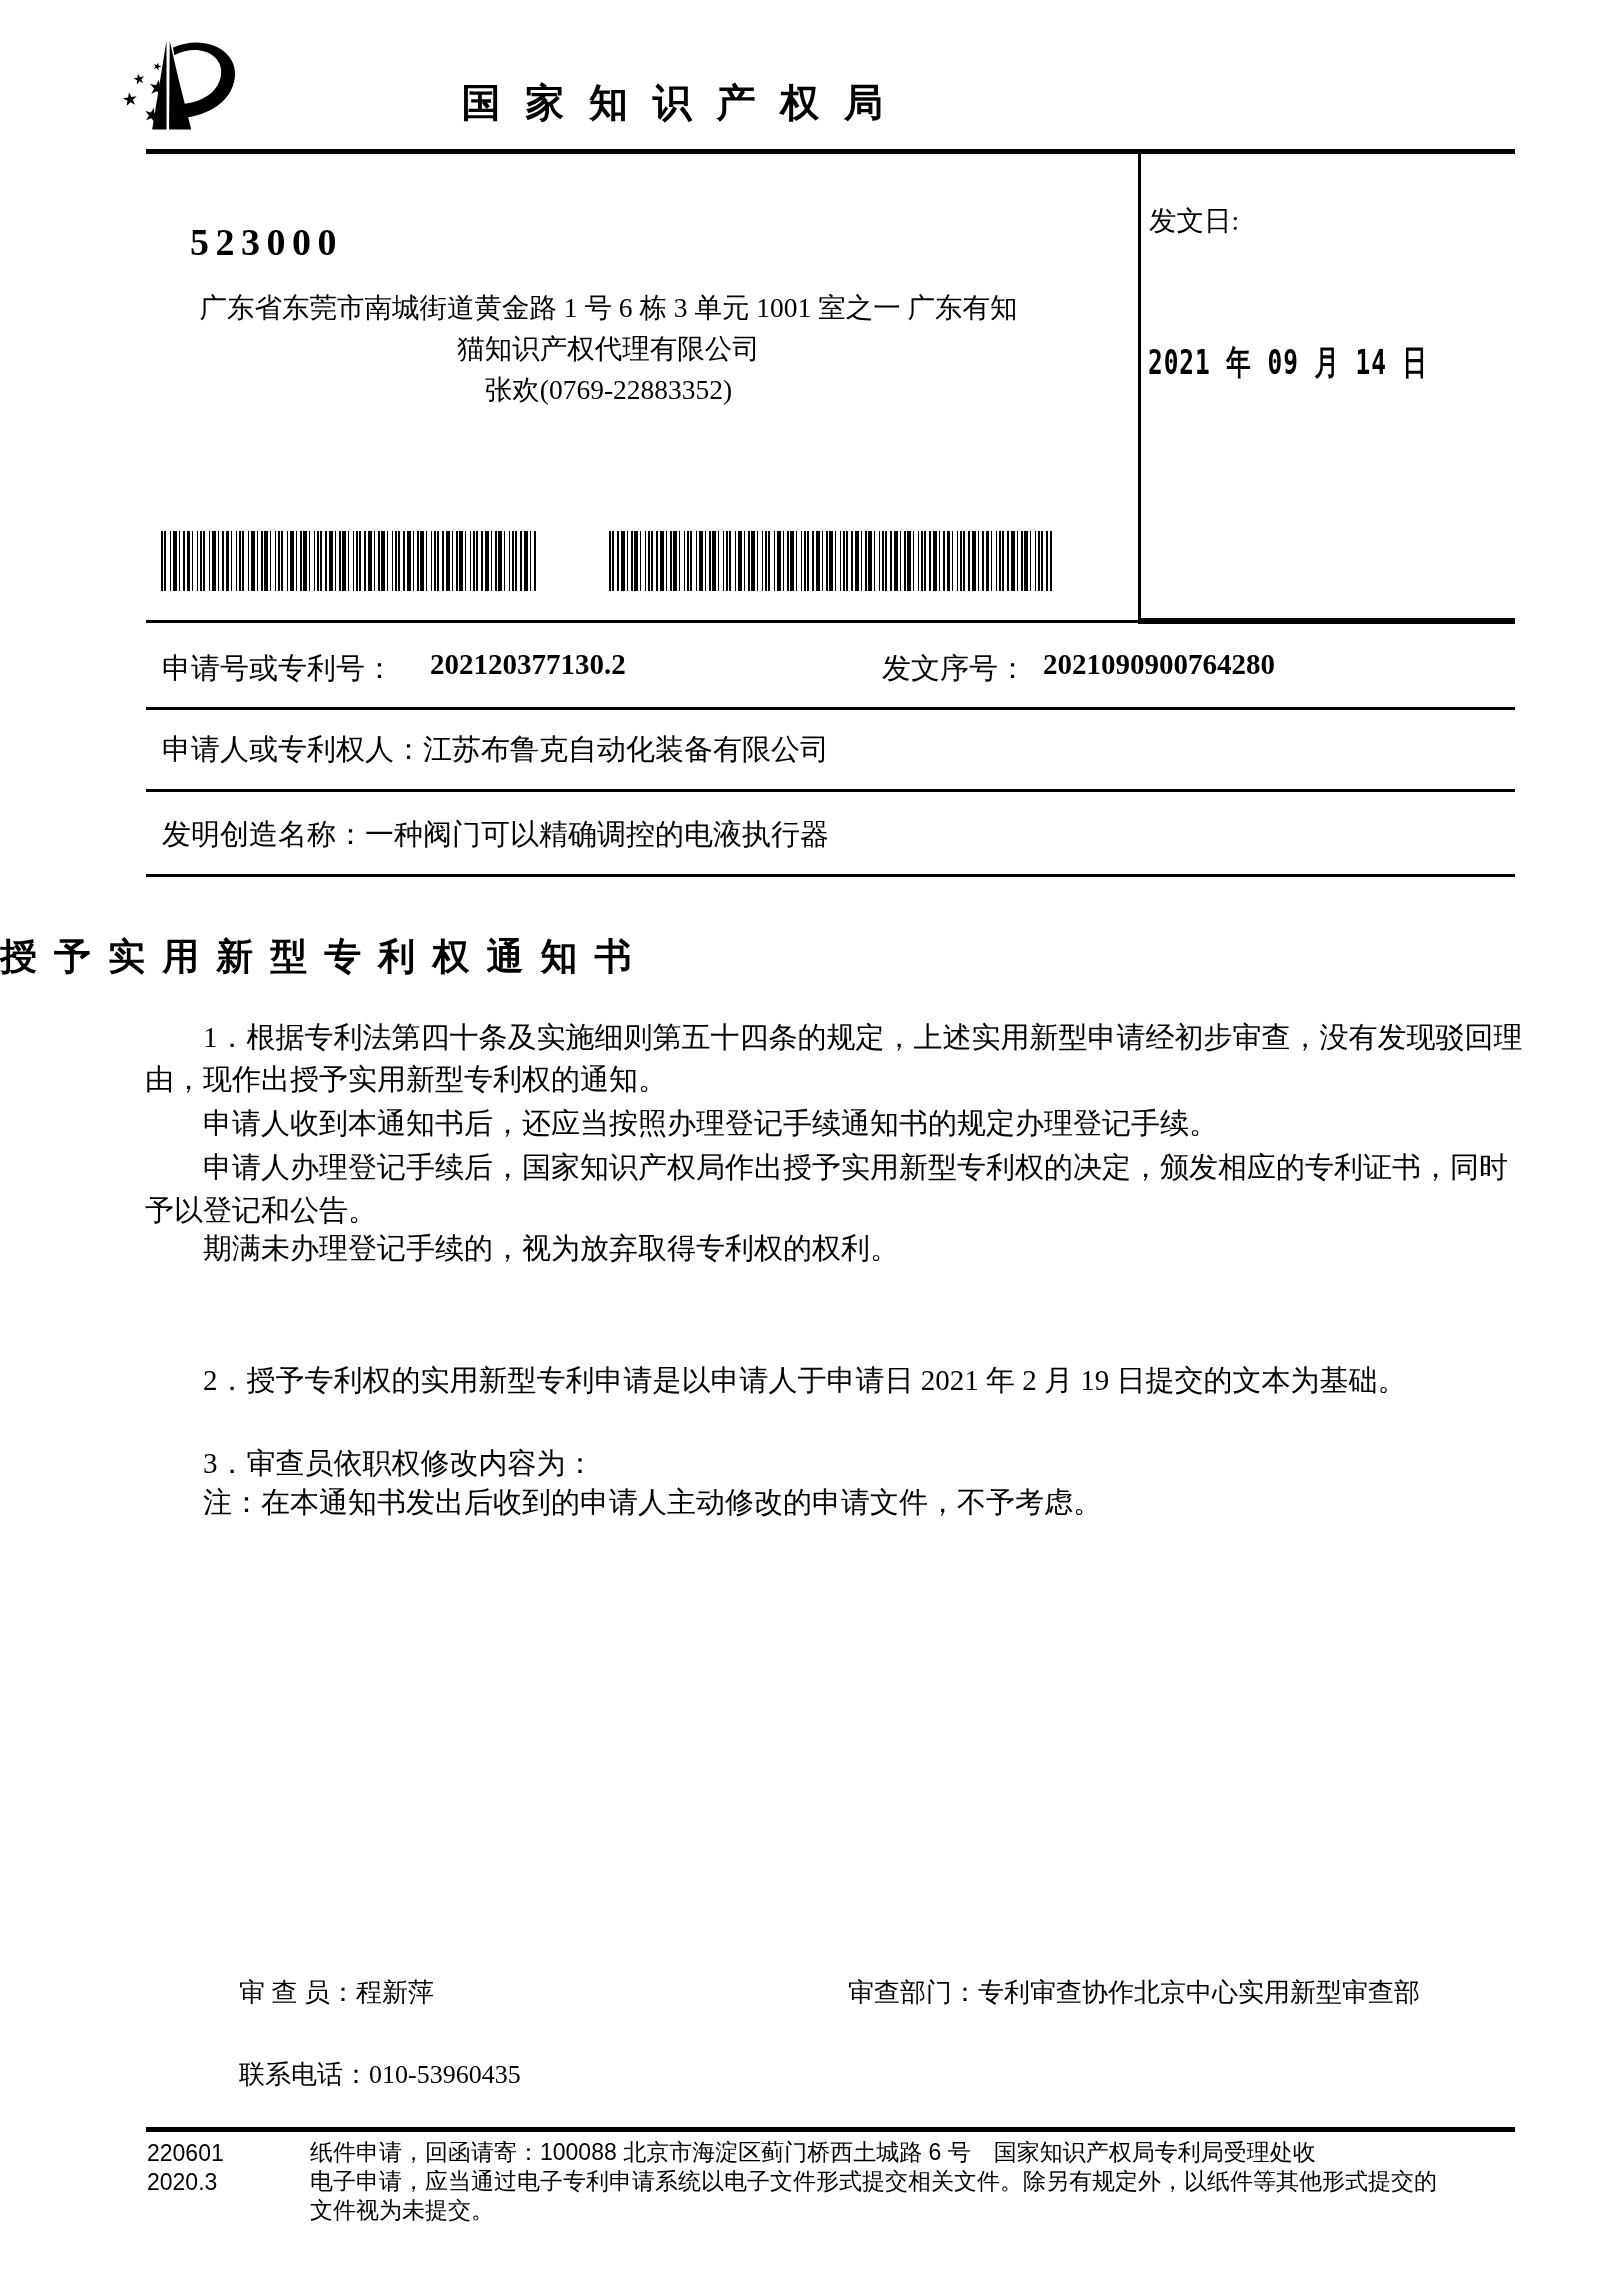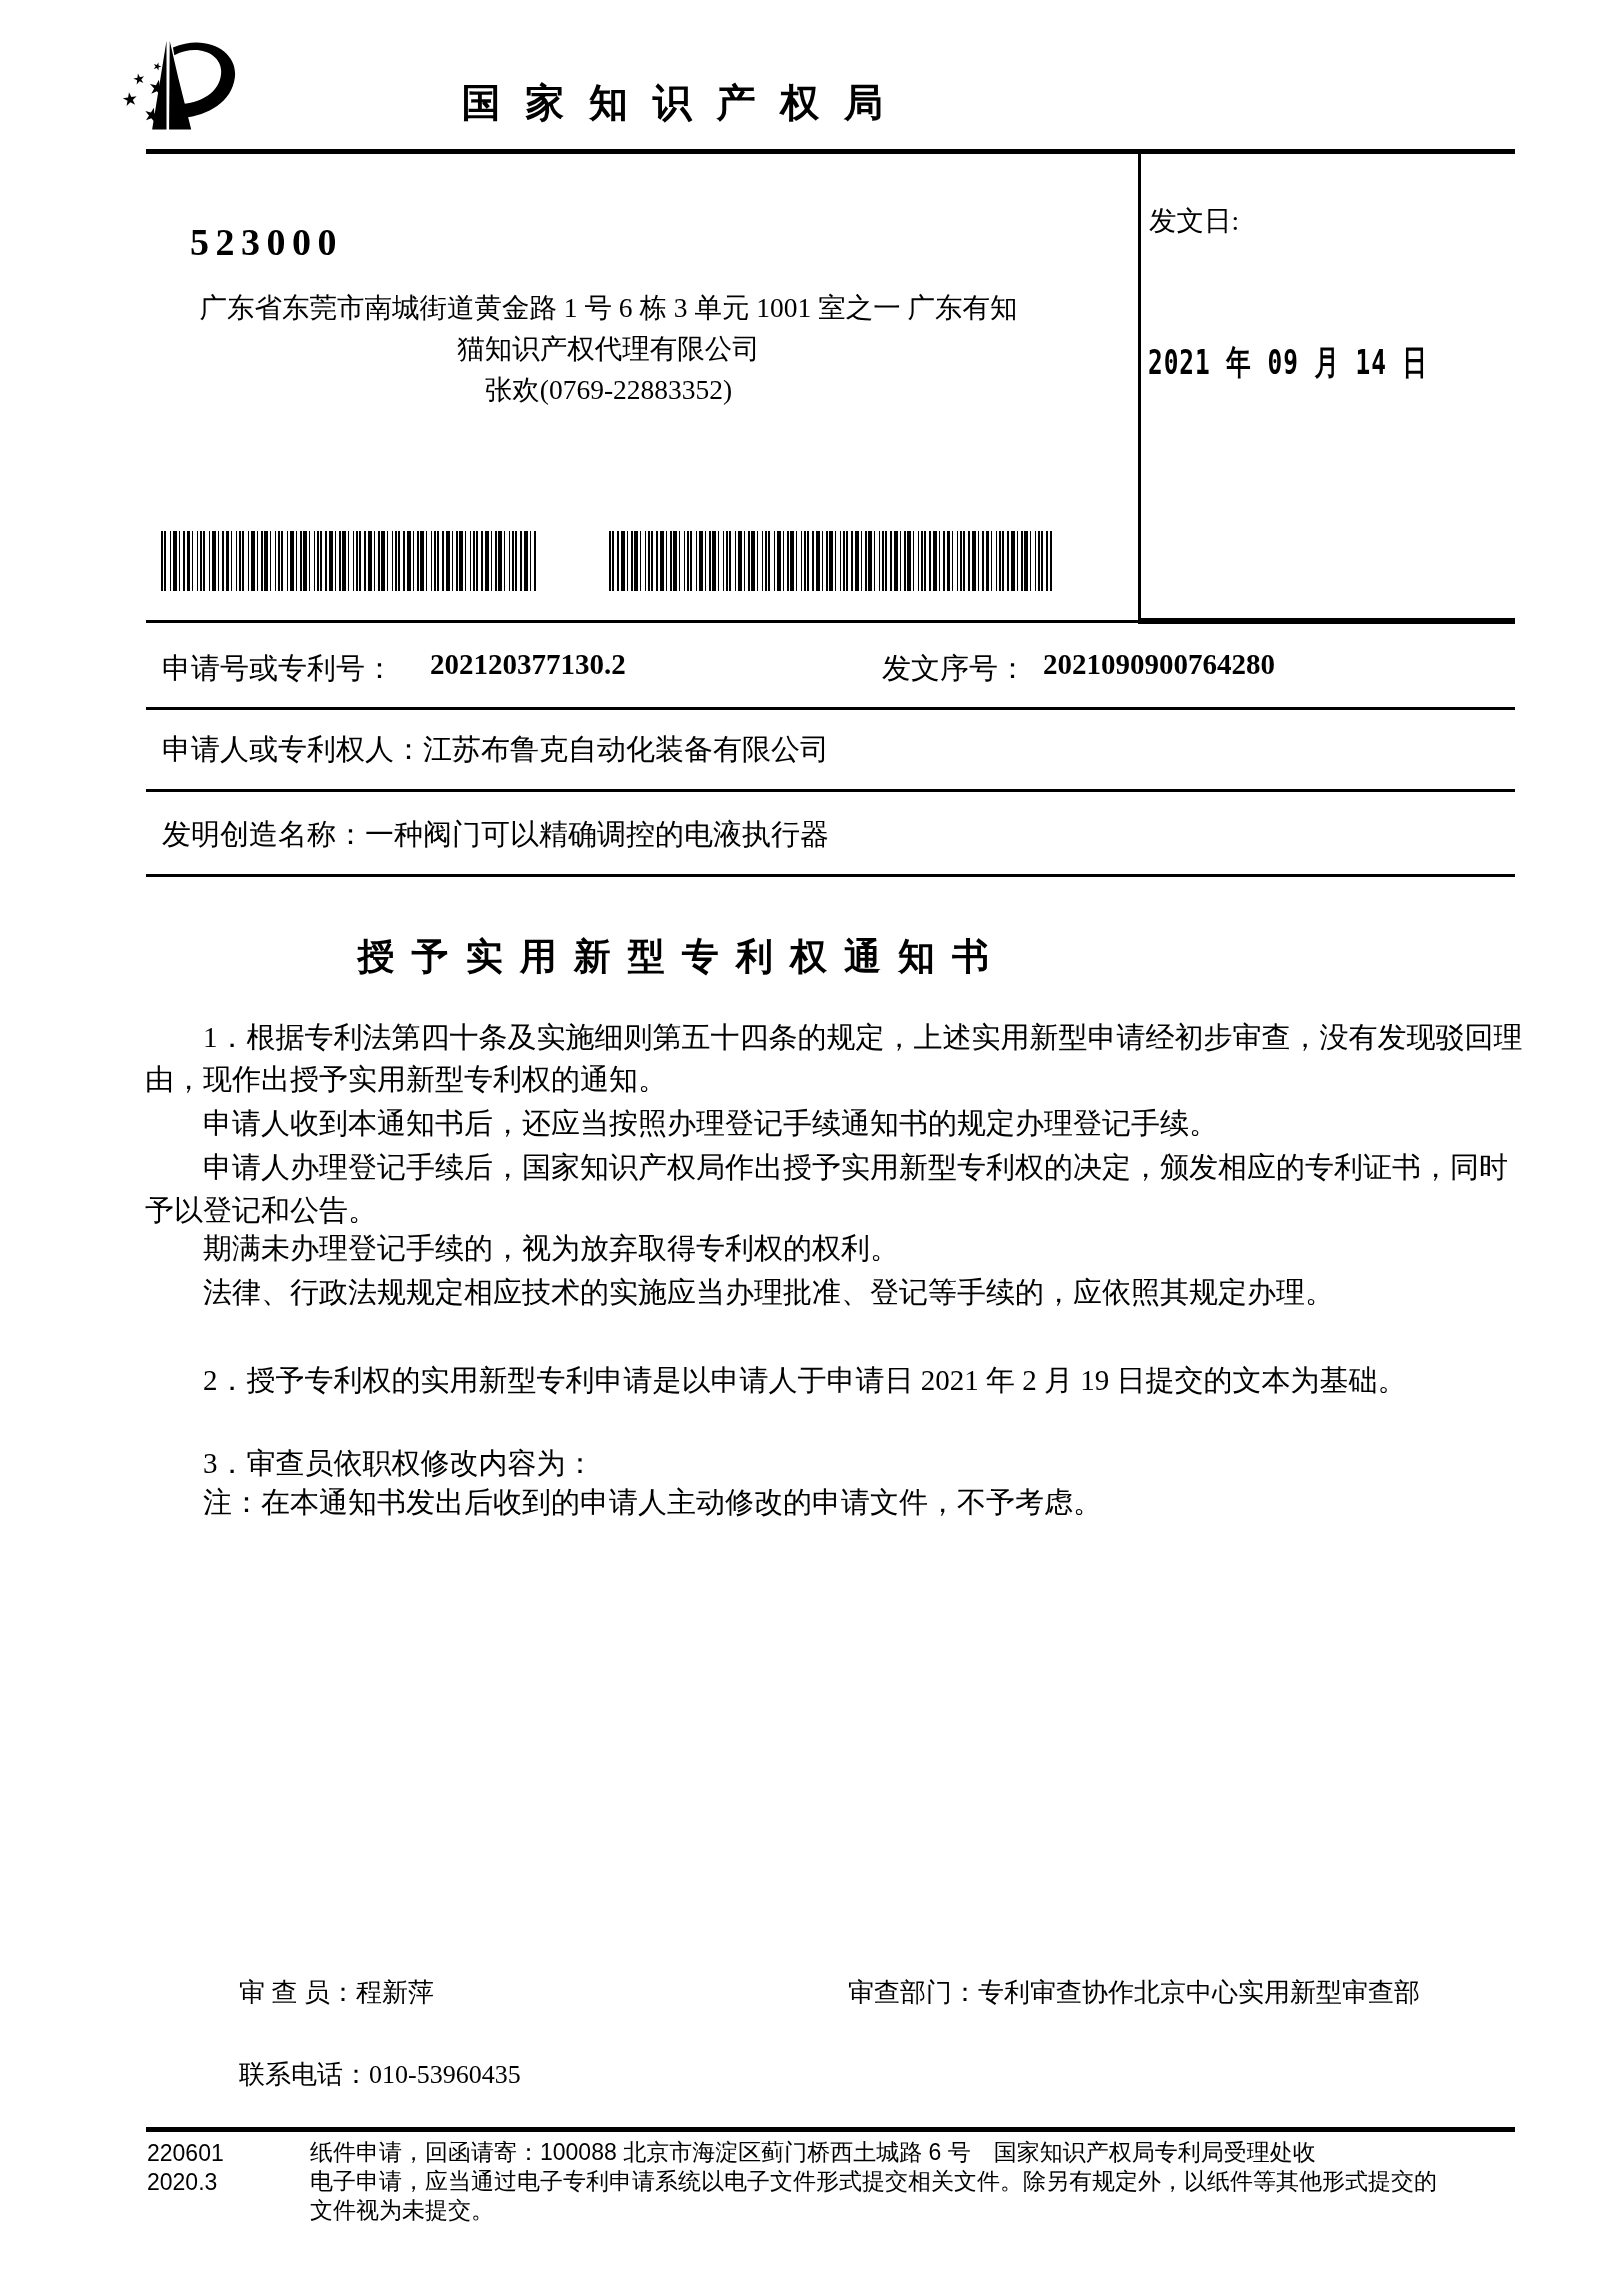--- a/index.html
+++ b/index.html
@@ -45,21 +45,21 @@
   .val1{left:398px;top:648px;font-weight:bold;margin-left:32px;}
   .lab2{left:882px;top:649px;}
   .val2{left:1027px;top:648px;font-weight:bold;margin-left:16px;}
   .rule-f1{left:146px;top:707px;width:1369px;height:3.3px;}
   .row2{left:162px;top:730px;}
   .rule-f2{left:146px;top:789px;width:1369px;height:3.3px;}
   .row3{left:162px;top:815px;}
   .rule-f3{left:146px;top:874px;width:1369px;height:3.3px;}
 
   
-  .notice-title{left:0;top:932px;width:1348px;text-align:center;
+  .notice-title{left:0;top:932px;width:1348px;text-align:left;
     font-size:37px;font-weight:bold;word-spacing:5.2px;letter-spacing:1.3px;}
   .bline{font-size:29px;}
   .ind{left:203px;}
   .noind{left:145px;}
   .bl0{top:1018px;} .bl1{top:1060px;} .bl2{top:1104px;} .bl3{top:1148px;}
   .bl4{top:1191px;} .bl5{top:1229px;} .bl6{top:1273px;} .bl7{top:1361px;}
   .bl8{top:1444px;} .bl9{top:1483px;}
 
   
   .sig{font-size:26px;}
@@ -124,21 +124,20 @@
   <div class="rule rule-f3"></div>
 
   <div class="abs notice-title">授 予 实 用 新 型 专 利 权 通 知 书</div>
 
   <div class="abs bline ind bl0">1．根据专利法第四十条及实施细则第五十四条的规定，上述实用新型申请经初步审查，没有发现驳回理</div>
   <div class="abs bline noind bl1">由，现作出授予实用新型专利权的通知。</div>
   <div class="abs bline ind bl2">申请人收到本通知书后，还应当按照办理登记手续通知书的规定办理登记手续。</div>
   <div class="abs bline ind bl3">申请人办理登记手续后，国家知识产权局作出授予实用新型专利权的决定，颁发相应的专利证书，同时</div>
   <div class="abs bline noind bl4">予以登记和公告。</div>
   <div class="abs bline ind bl5">期满未办理登记手续的，视为放弃取得专利权的权利。</div>
-  <div class="abs bline ind bl6">法律、行政法规规定相应技术的实施应当办理批准、登记等手续的，应依照其规定办理。</div>
   <div class="abs bline ind bl7">2．授予专利权的实用新型专利申请是以申请人于申请日 2021 年 2 月 19 日提交的文本为基础。</div>
   <div class="abs bline ind bl8">3．审查员依职权修改内容为：</div>
   <div class="abs bline ind bl9">注：在本通知书发出后收到的申请人主动修改的申请文件，不予考虑。</div>
 
   <div class="abs sig examiner"><span>审 查 员：</span><span>程新萍</span></div>
   <div class="abs sig dept"><span>审查部门：</span><span>专利审查协作北京中心实用新型审查部</span></div>
   <div class="abs sig phone"><span>联系电话：</span><span>010-53960435</span></div>
 
   <div class="rule rule-footer"></div>
   <div class="abs foot fcode1">220601</div>

